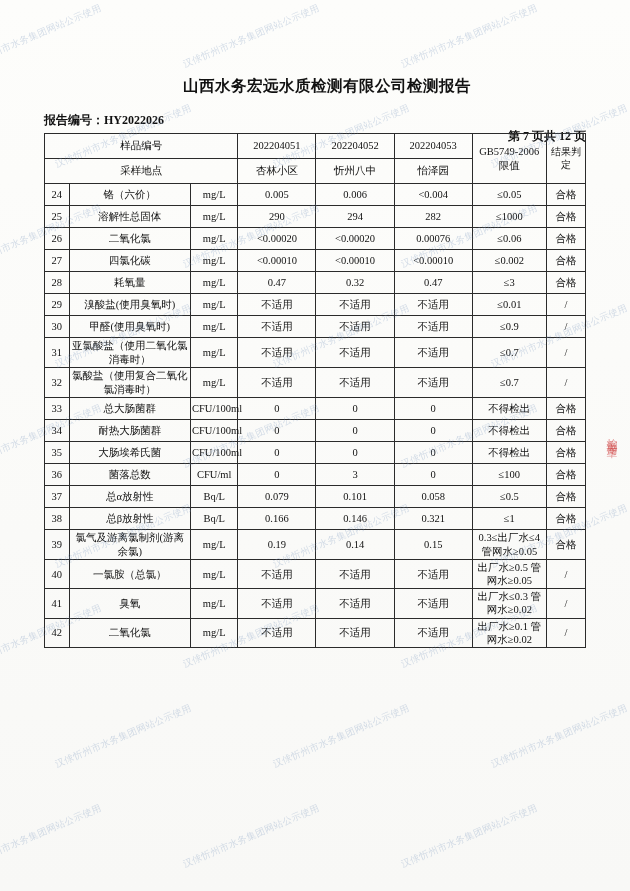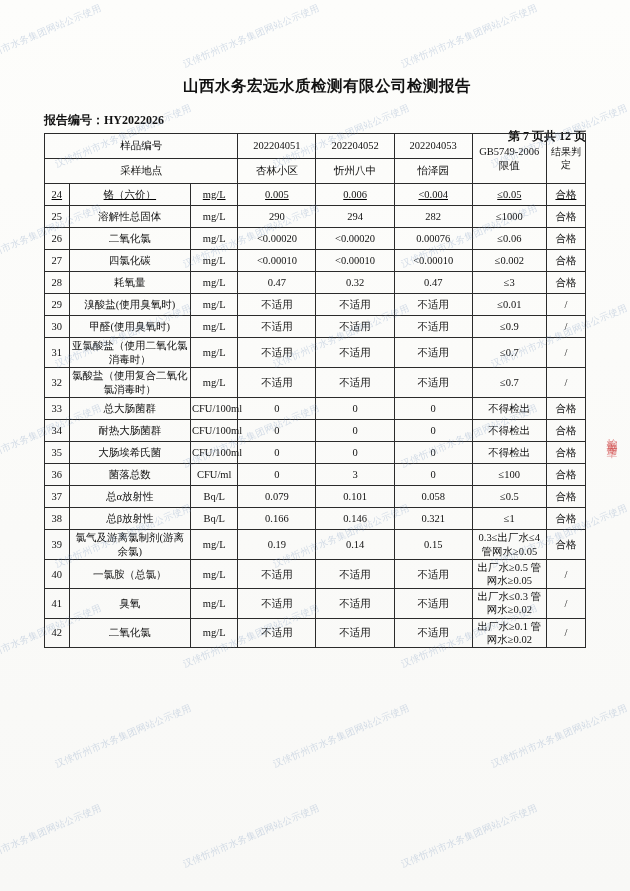--- a/index.html
+++ b/index.html
@@ -181,21 +181,21 @@
           <td class="val">202204053</td>
           <td class="lim limcell" rowspan="2">GB5749-2006 限值</td>
           <td class="ver" rowspan="2" style="font-size: 10px;">结果判定</td>
         </tr>
         <tr class="place-head">
           <td class="hdr-label" colspan="3">采样地点</td>
           <td class="val">杏林小区</td>
           <td class="val">忻州八中</td>
           <td class="val">怡泽园</td>
         </tr>
-        <tr style="height: 22px; text-decoration: underline;">
+        <tr style="height: 22px;">
           <td class="idx">24</td>
           <td class="name">铬（六价）</td>
           <td class="unit">mg/L</td>
           <td class="val">0.005</td>
           <td class="val">0.006</td>
           <td class="val">&lt;0.004</td>
           <td class="lim limcell">≤0.05</td>
           <td class="ver">合格</td>
         </tr>
         <tr style="height: 22px; margin-left: 32px;">

